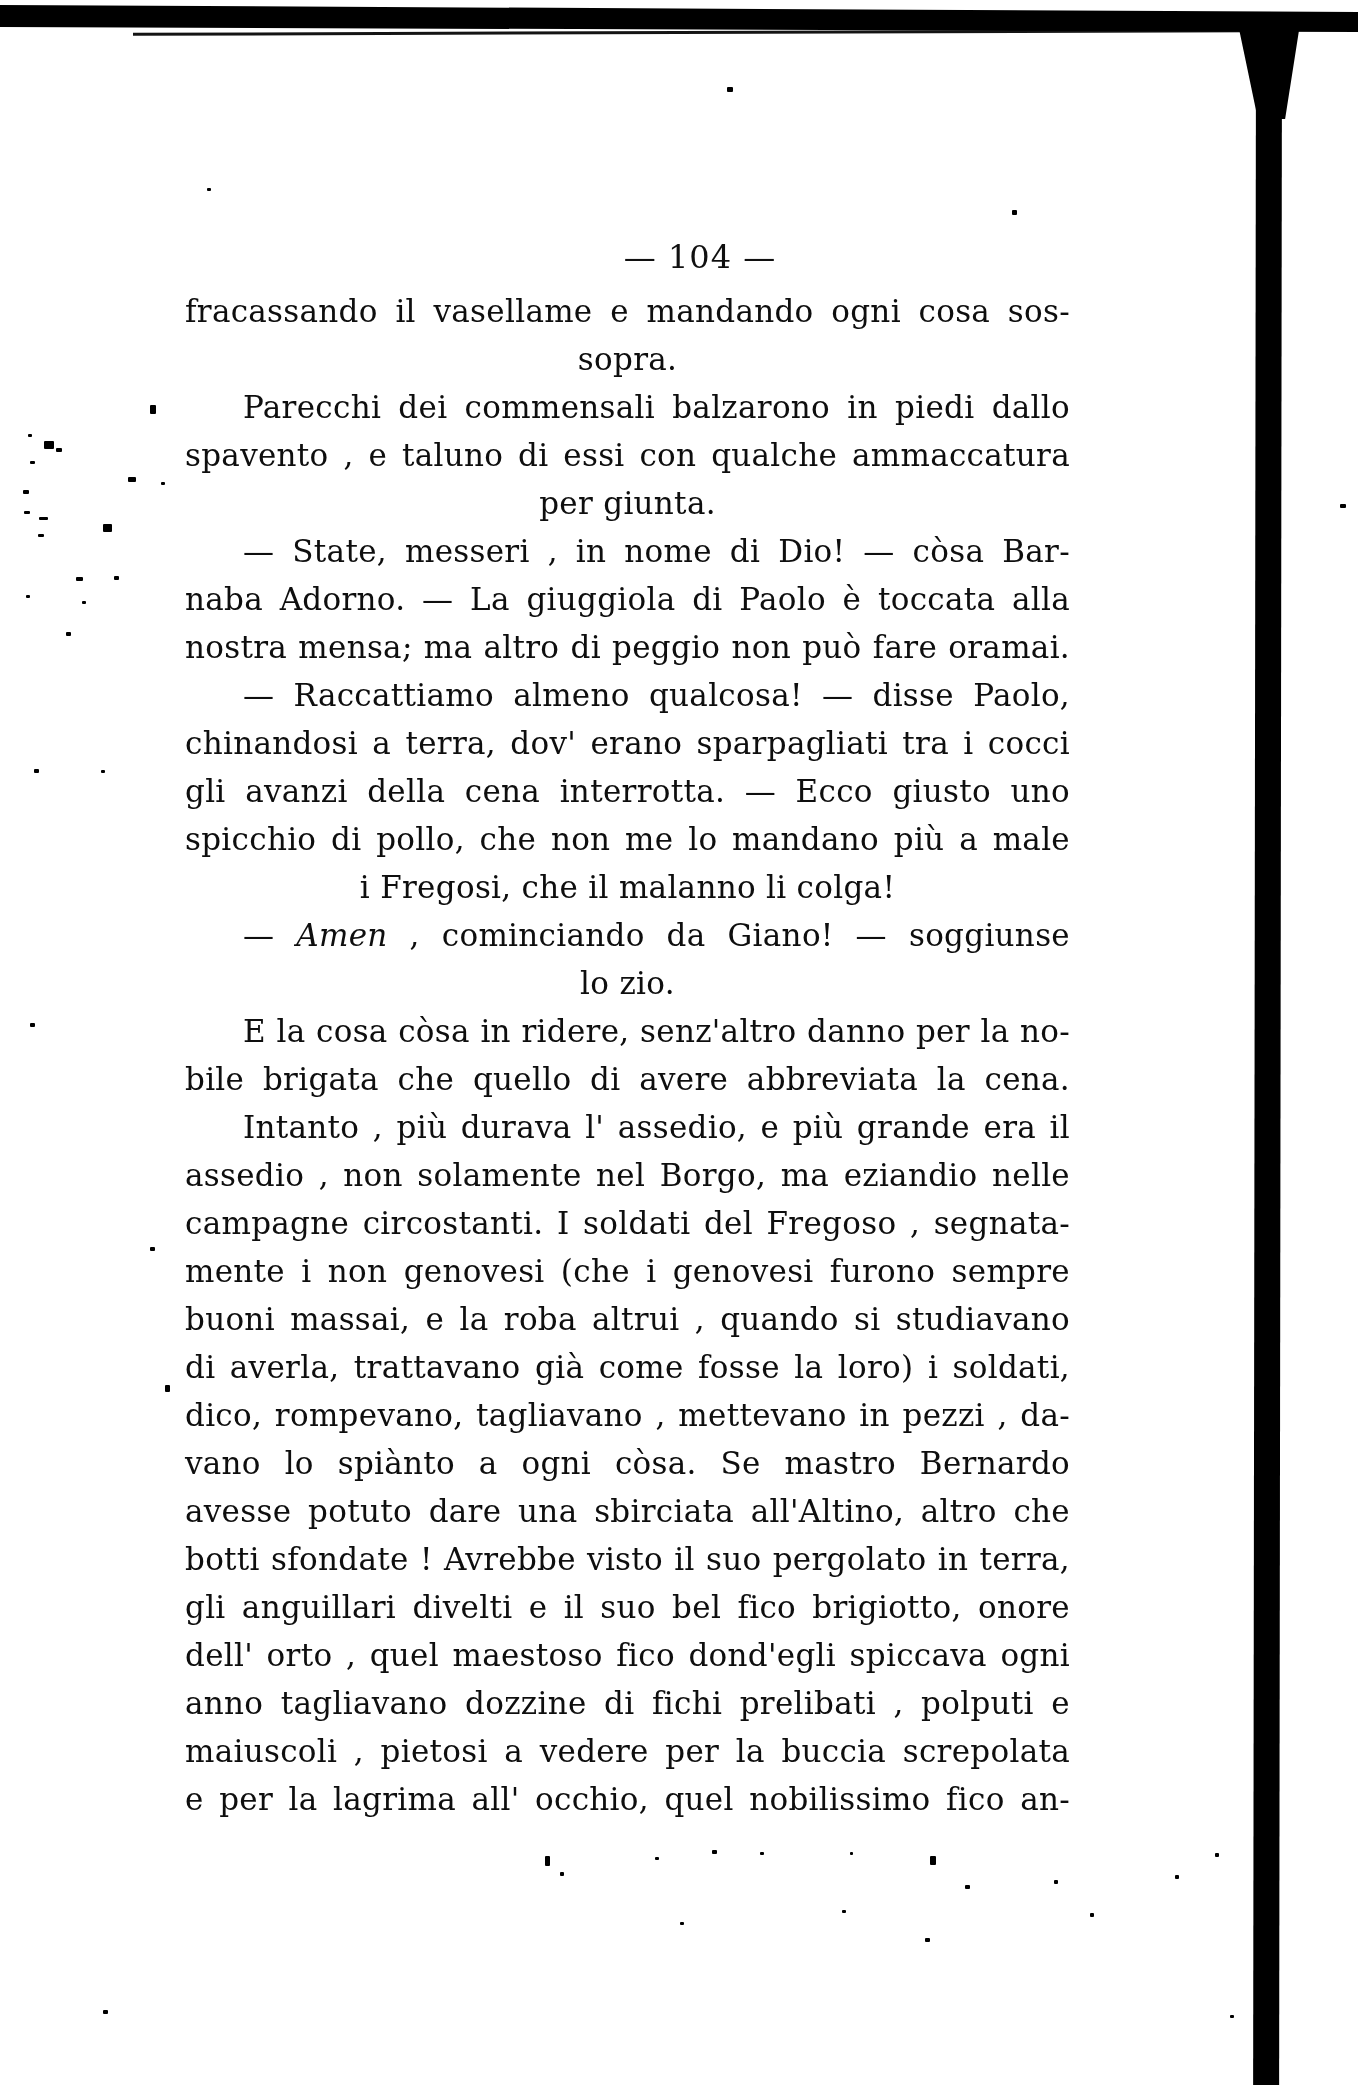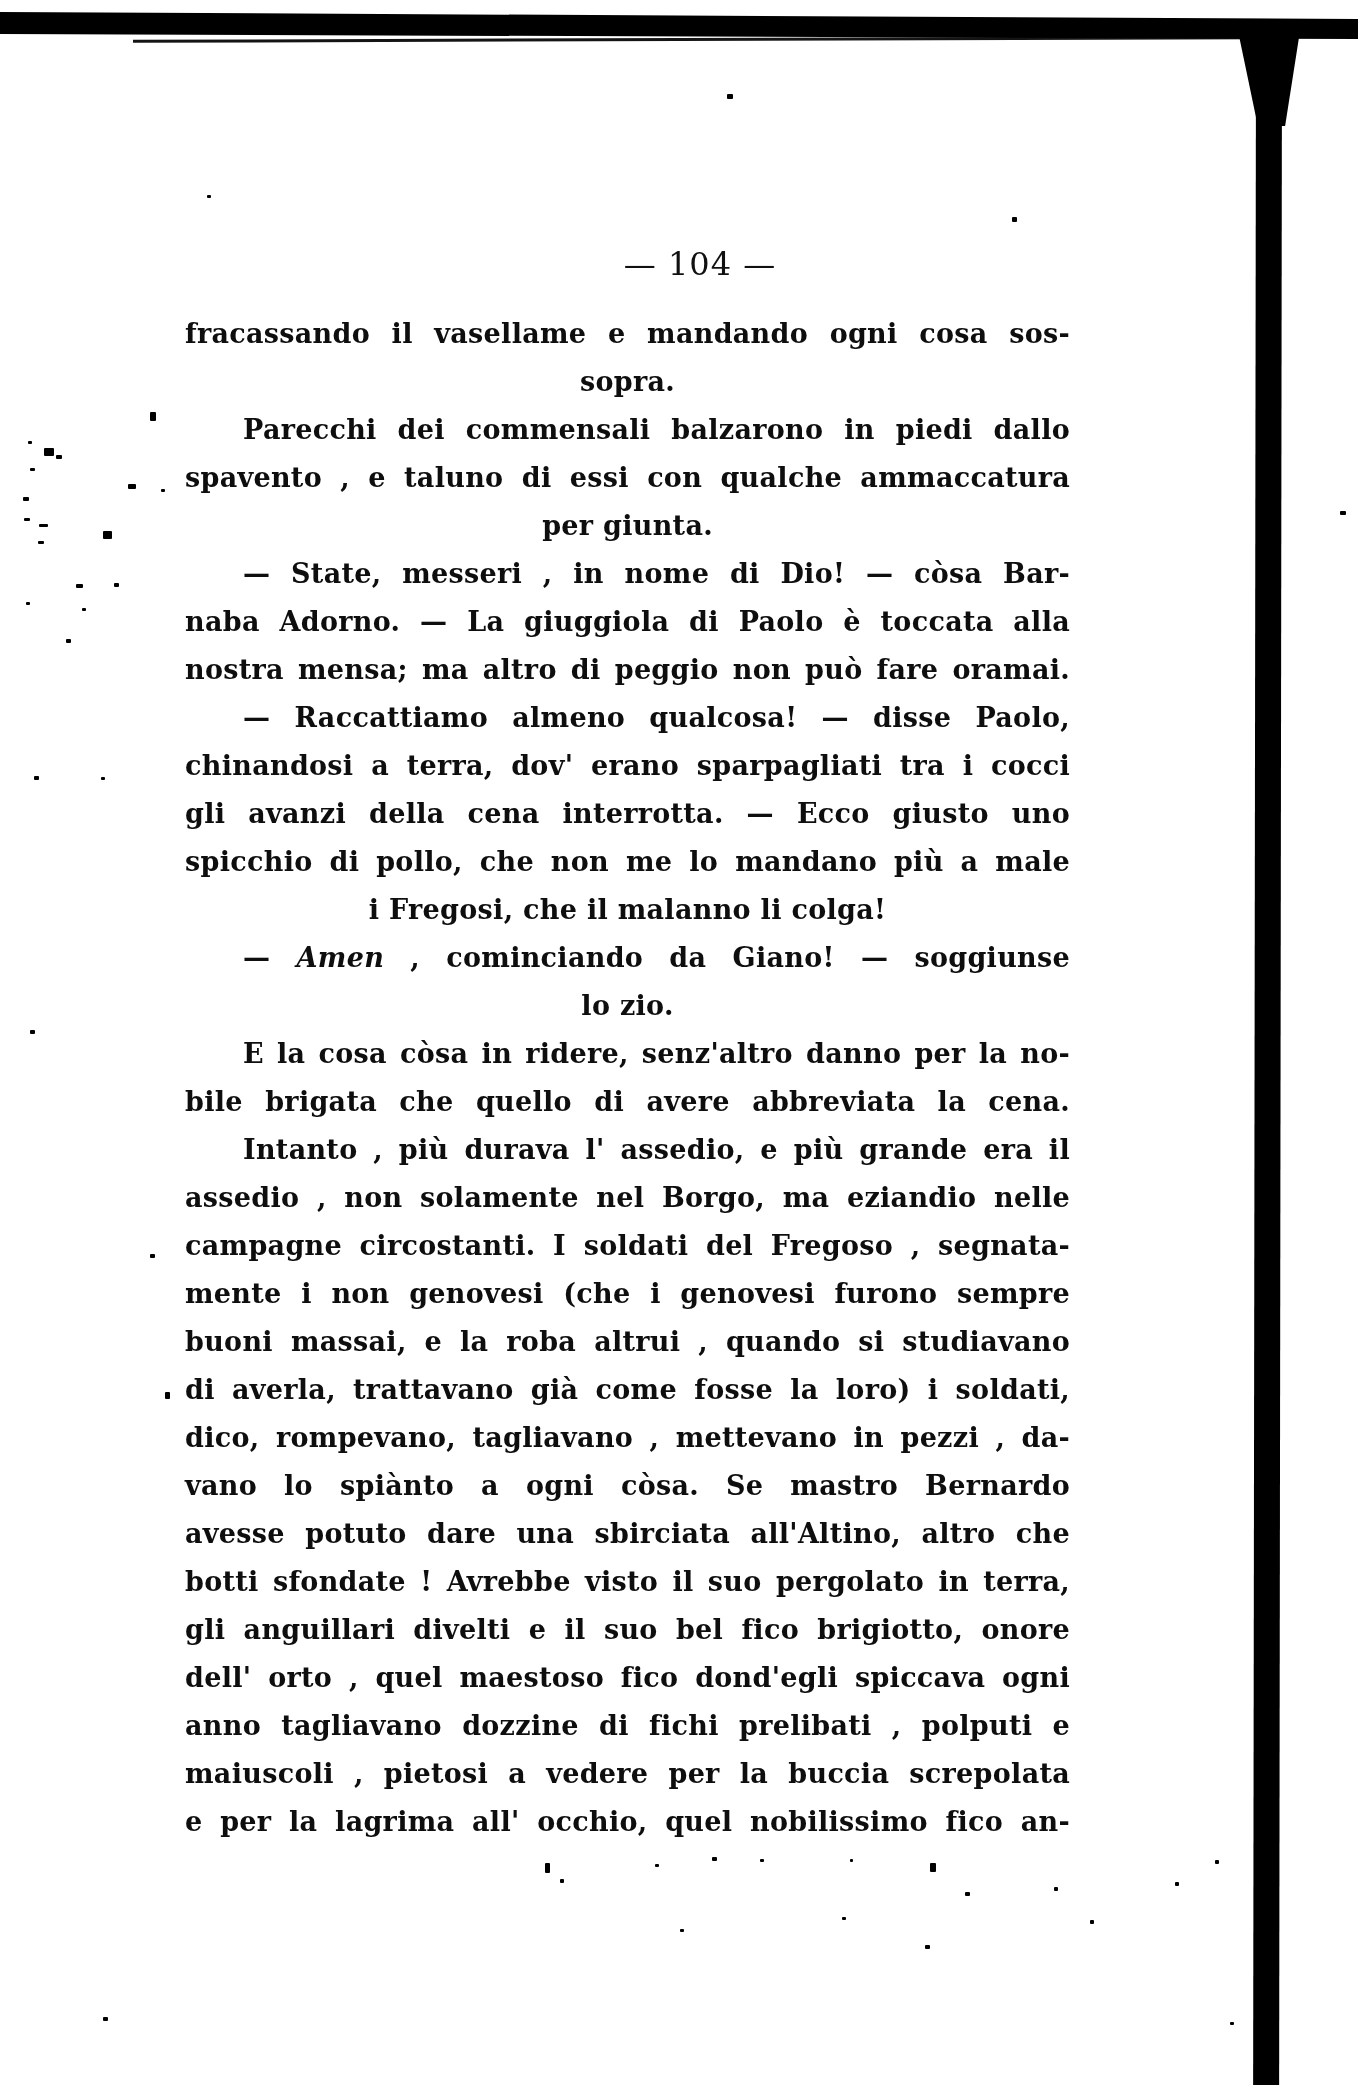--- a/index.html
+++ b/index.html
@@ -3,21 +3,21 @@
 <meta charset="utf-8">
 <style>
   html, body { margin: 0; padding: 0; }
   body {
     width: 1358px; height: 2085px;
     background: #ffffff;
     position: relative;
     overflow: hidden;
     font-family: "DejaVu Serif", "Liberation Serif", serif;
   }
-  .scan-page { position: absolute; inset: 0; margin-top: 7px; }
+  .scan-page { position: absolute; inset: 0; }
 
   
   .top-band {
     position: absolute; left: 0; top: 0; width: 1358px; height: 60px;
     background: #000;
     clip-path: polygon(0px 5px, 1358px 12px, 1358px 32px, 0px 27px);
   }
   .top-line {
     position: absolute; left: 133px; top: 31px; width: 1122px; height: 3px;
     background: #000; transform: rotate(-0.18deg); opacity: 0.92;
@@ -34,22 +34,22 @@
 
   
   .page-number {
     position: absolute; top: 238px; left: 480px; width: 440px;
     text-align: center; font-size: 32px; color: #101010;
     letter-spacing: 1px;
   }
 
   
   .text-column {
-    position: absolute; left: 185px; top: 303px; width: 885px;
-    font-size: 27px; color: #0e0e0e; letter-spacing: 0.3px; font-weight: bold;
+    position: absolute; left: 185px; top: 287px; width: 885px;
+    font-size: 31px; color: #0e0e0e; letter-spacing: 0.3px;
   }
   .line {
     height: 48px; line-height: 48px;
     text-align: center; overflow: visible; white-space: normal;
   }
   .line.jl { text-align: justify; text-align-last: justify; }
   .line.ind { text-indent: 58px; }
   .it { font-style: italic; }
 
   

